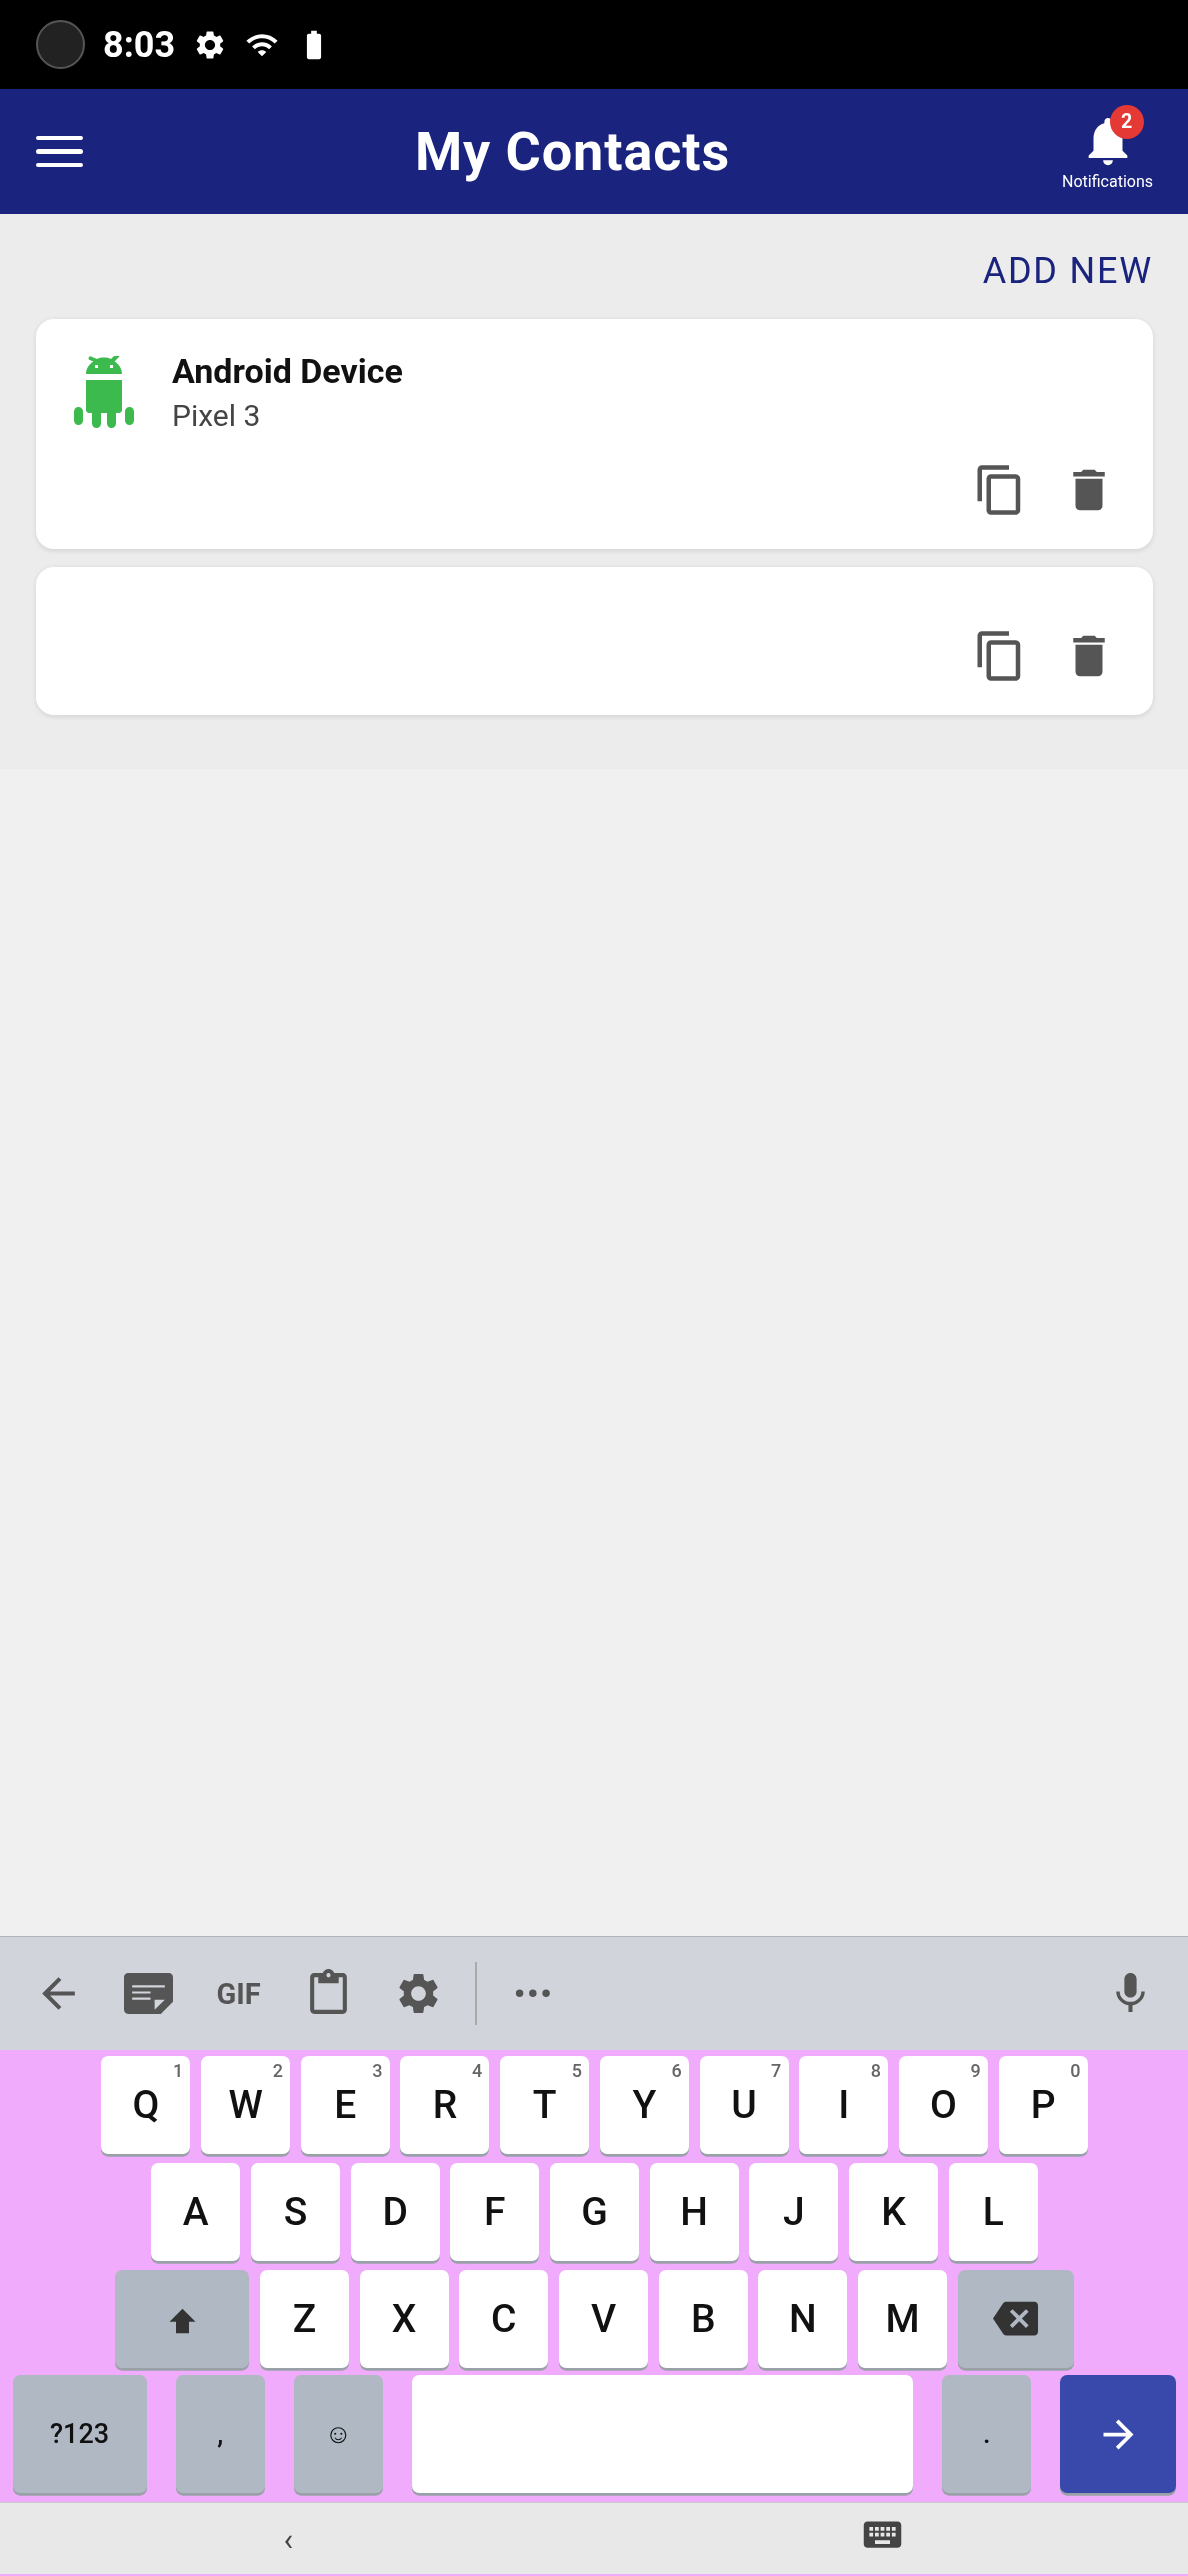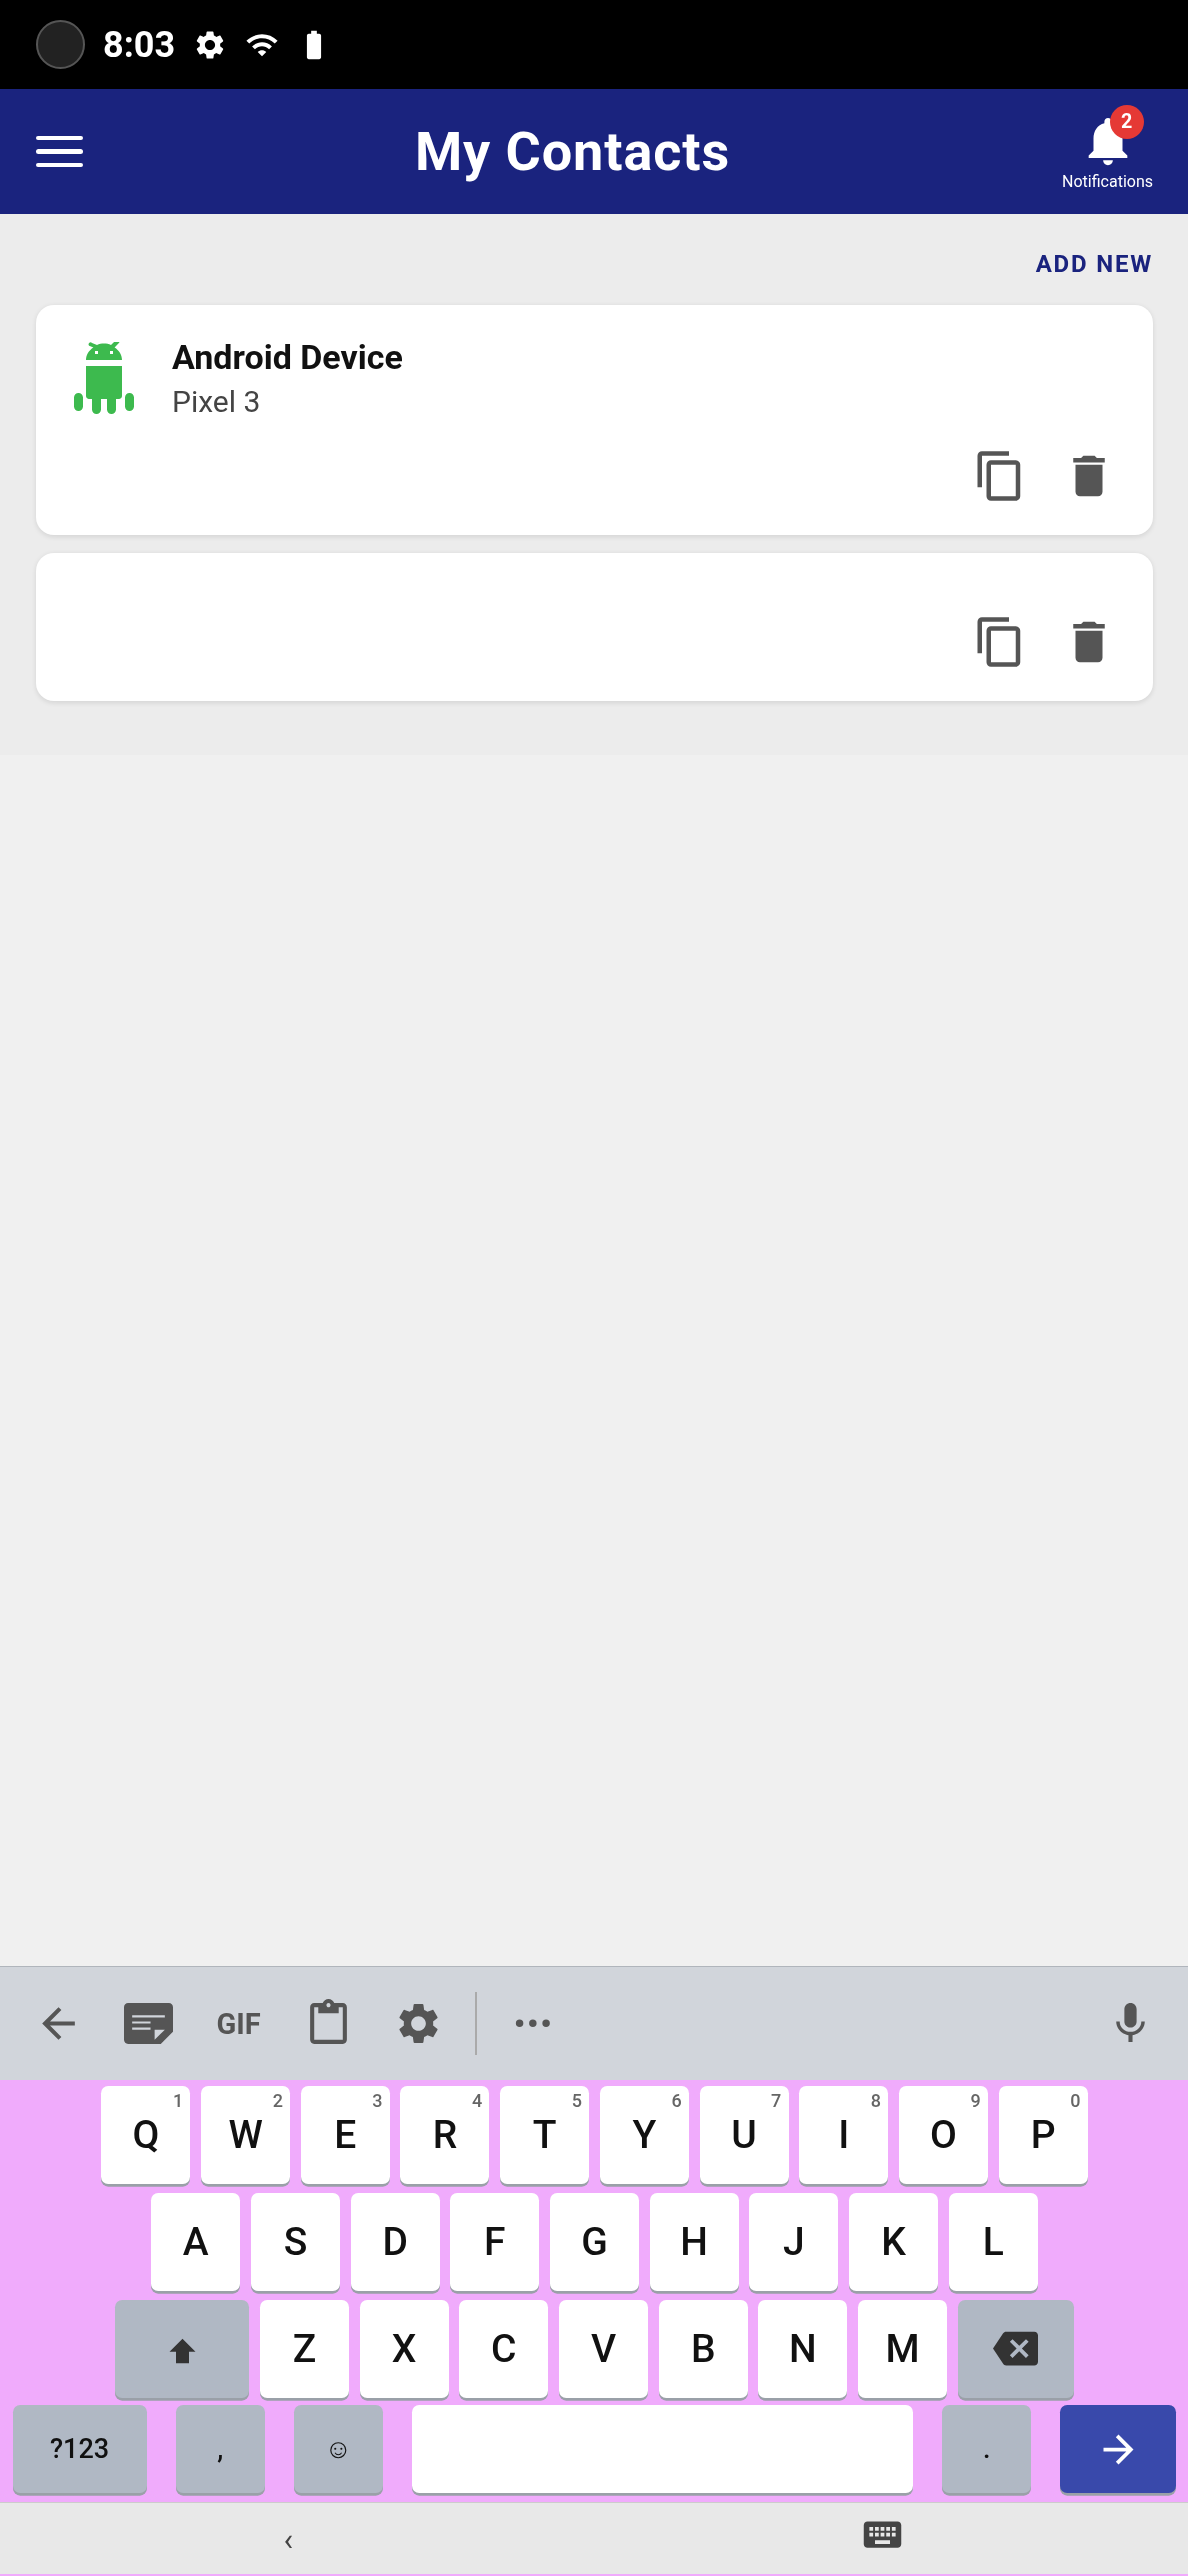--- a/index.html
+++ b/index.html
@@ -113,22 +113,22 @@
       font-size: 32px;
       color: #333;
       padding: 18px 0 27px 0;
     }
 
     .add-new-btn {
       text-align: right;
       margin-bottom: 27px;
     }
     .add-new-btn span {
-      font-size: 24px;
-      font-weight: bold;
+      font-size: 36px;
+      font-weight: normal;
       color: #1a237e;
       letter-spacing: 1.8px;
       cursor: pointer;
     }
 
     
     .contact-card {
       background: #fff;
       border-radius: 18px;
       margin-bottom: 18px;
@@ -313,21 +313,21 @@
     }
 
     .kb-bottom-row {
       display: flex;
       justify-content: space-between;
       align-items: center;
       padding: 7.2px 12.5px 9px 12.5px;
       gap: 10.7px;
     }
     .kb-bottom-row .kb-key {
-      height: 88px;
+      height: 118px;
     }
 
     
     .bottom-nav {
       background: #e8e8e8;
       height: 72px;
       display: flex;
       align-items: center;
       justify-content: space-around;
       border-top: 0.9px solid #ccc;

